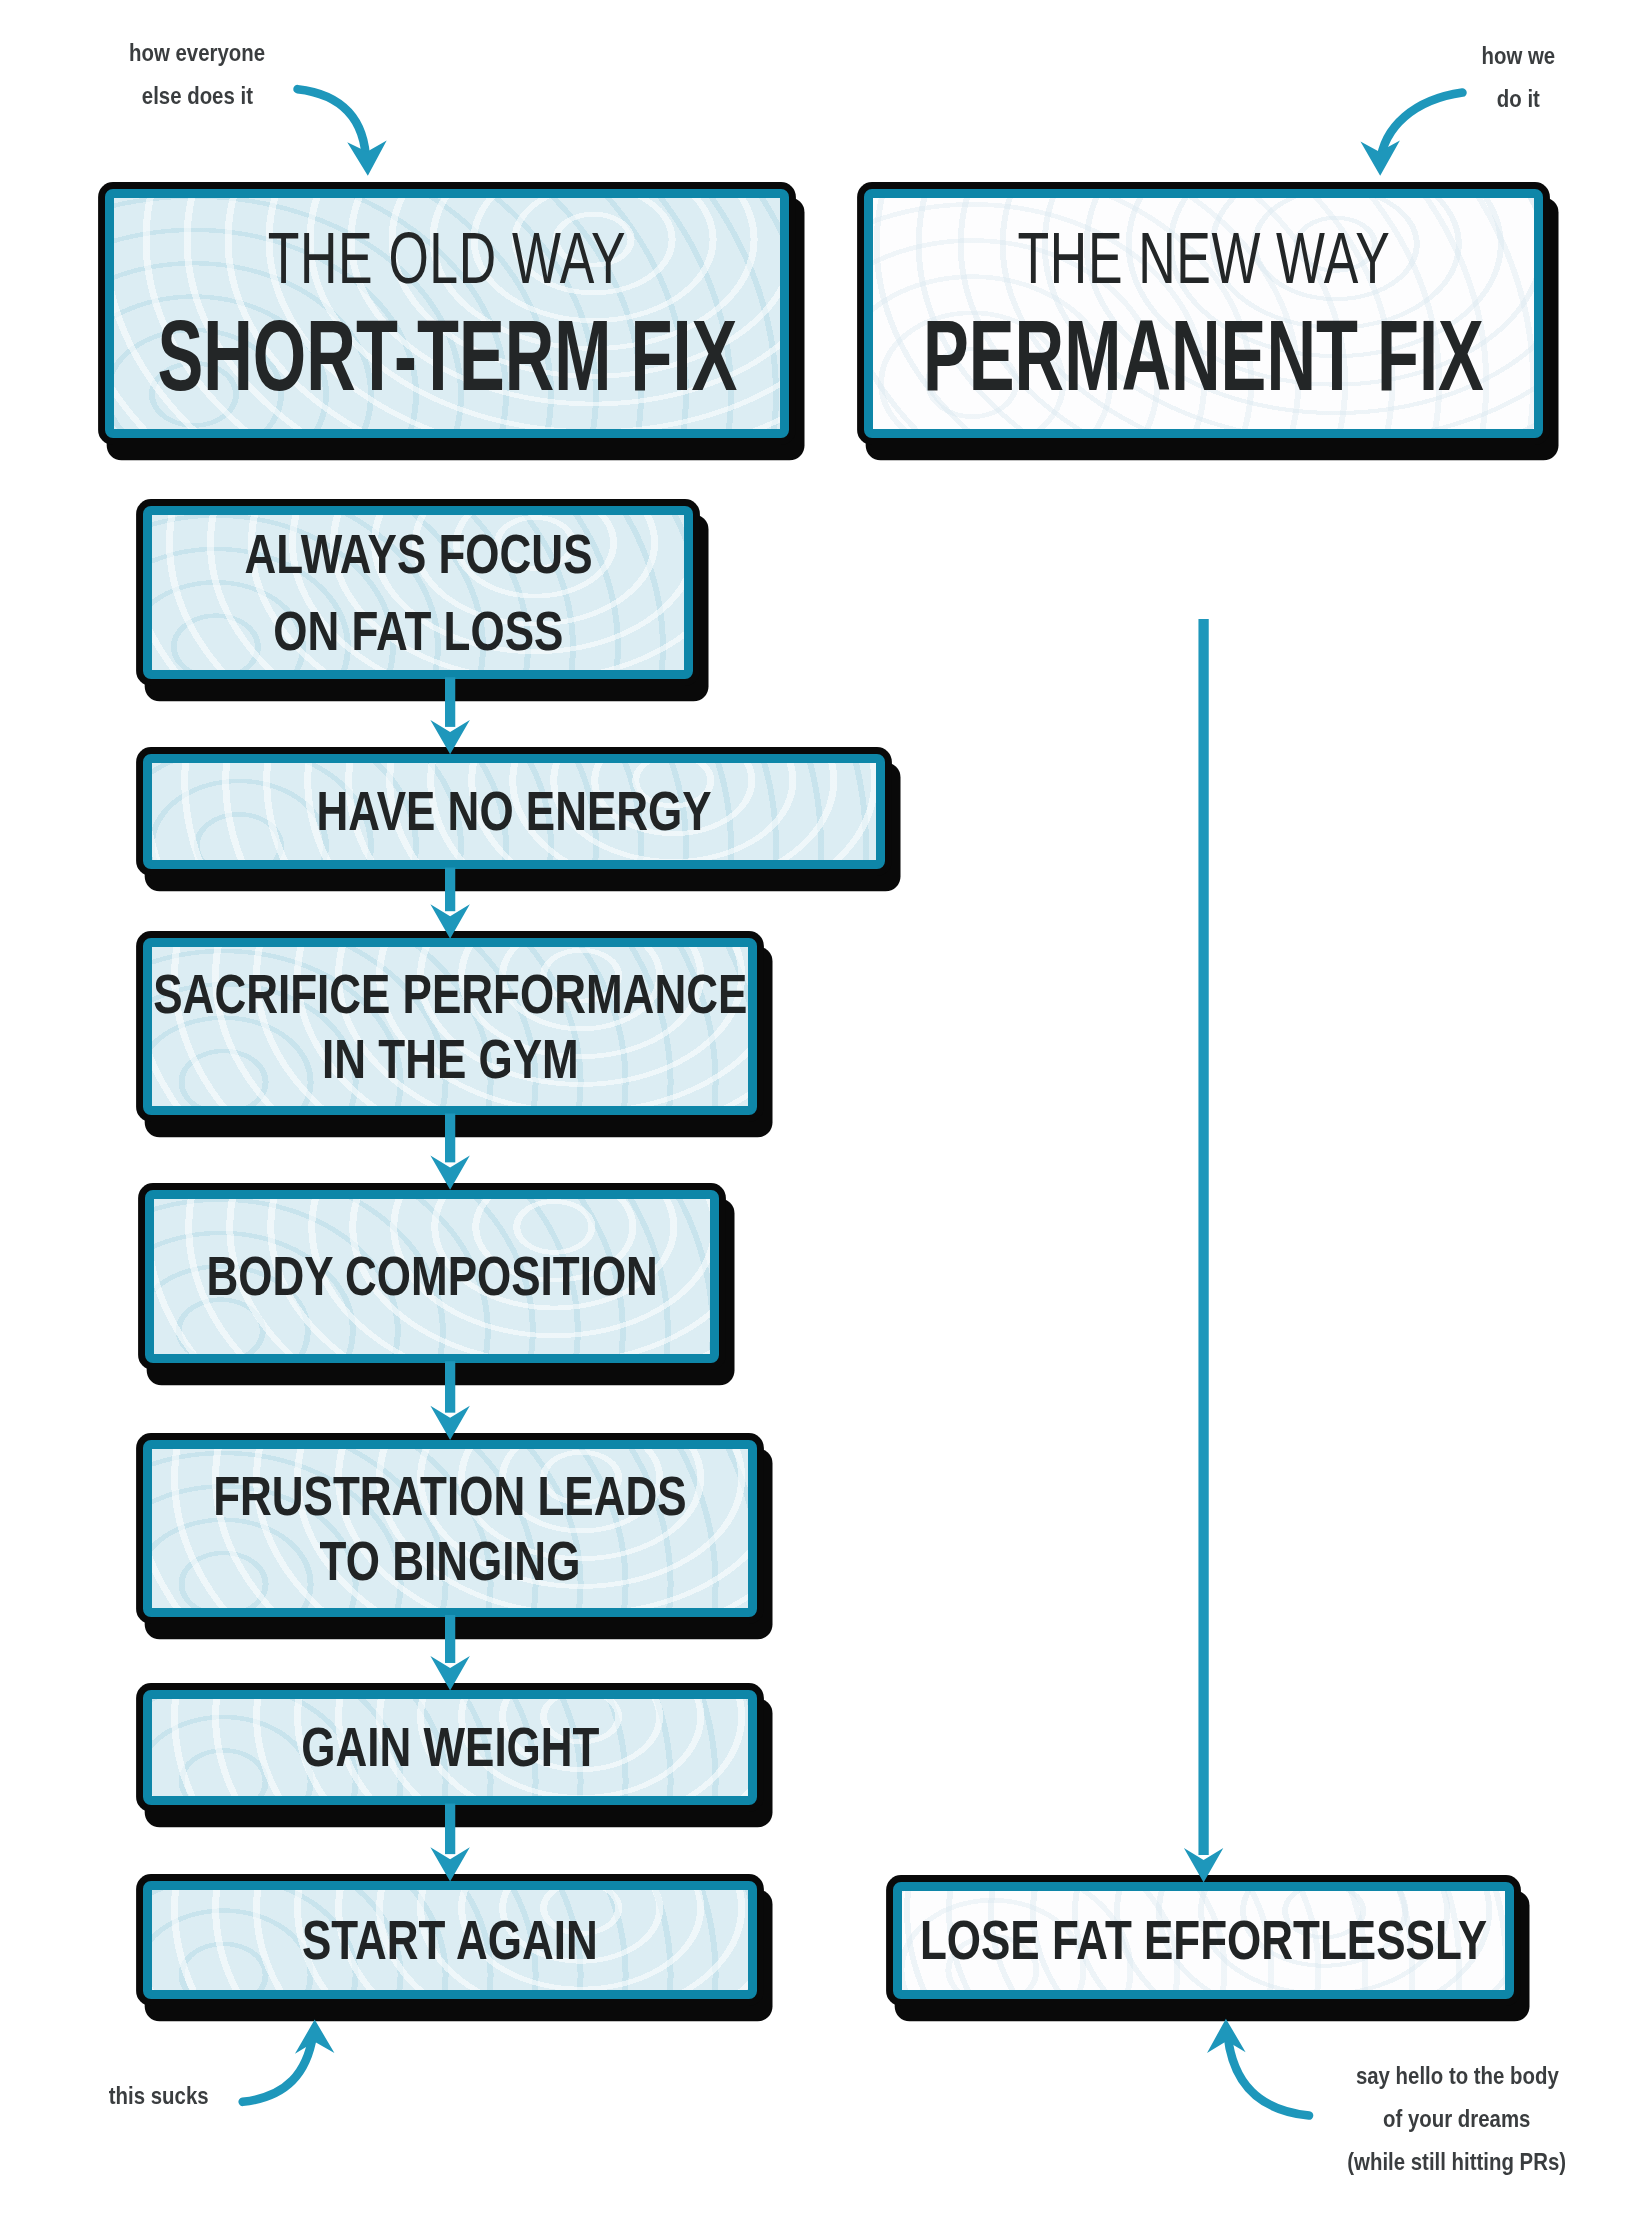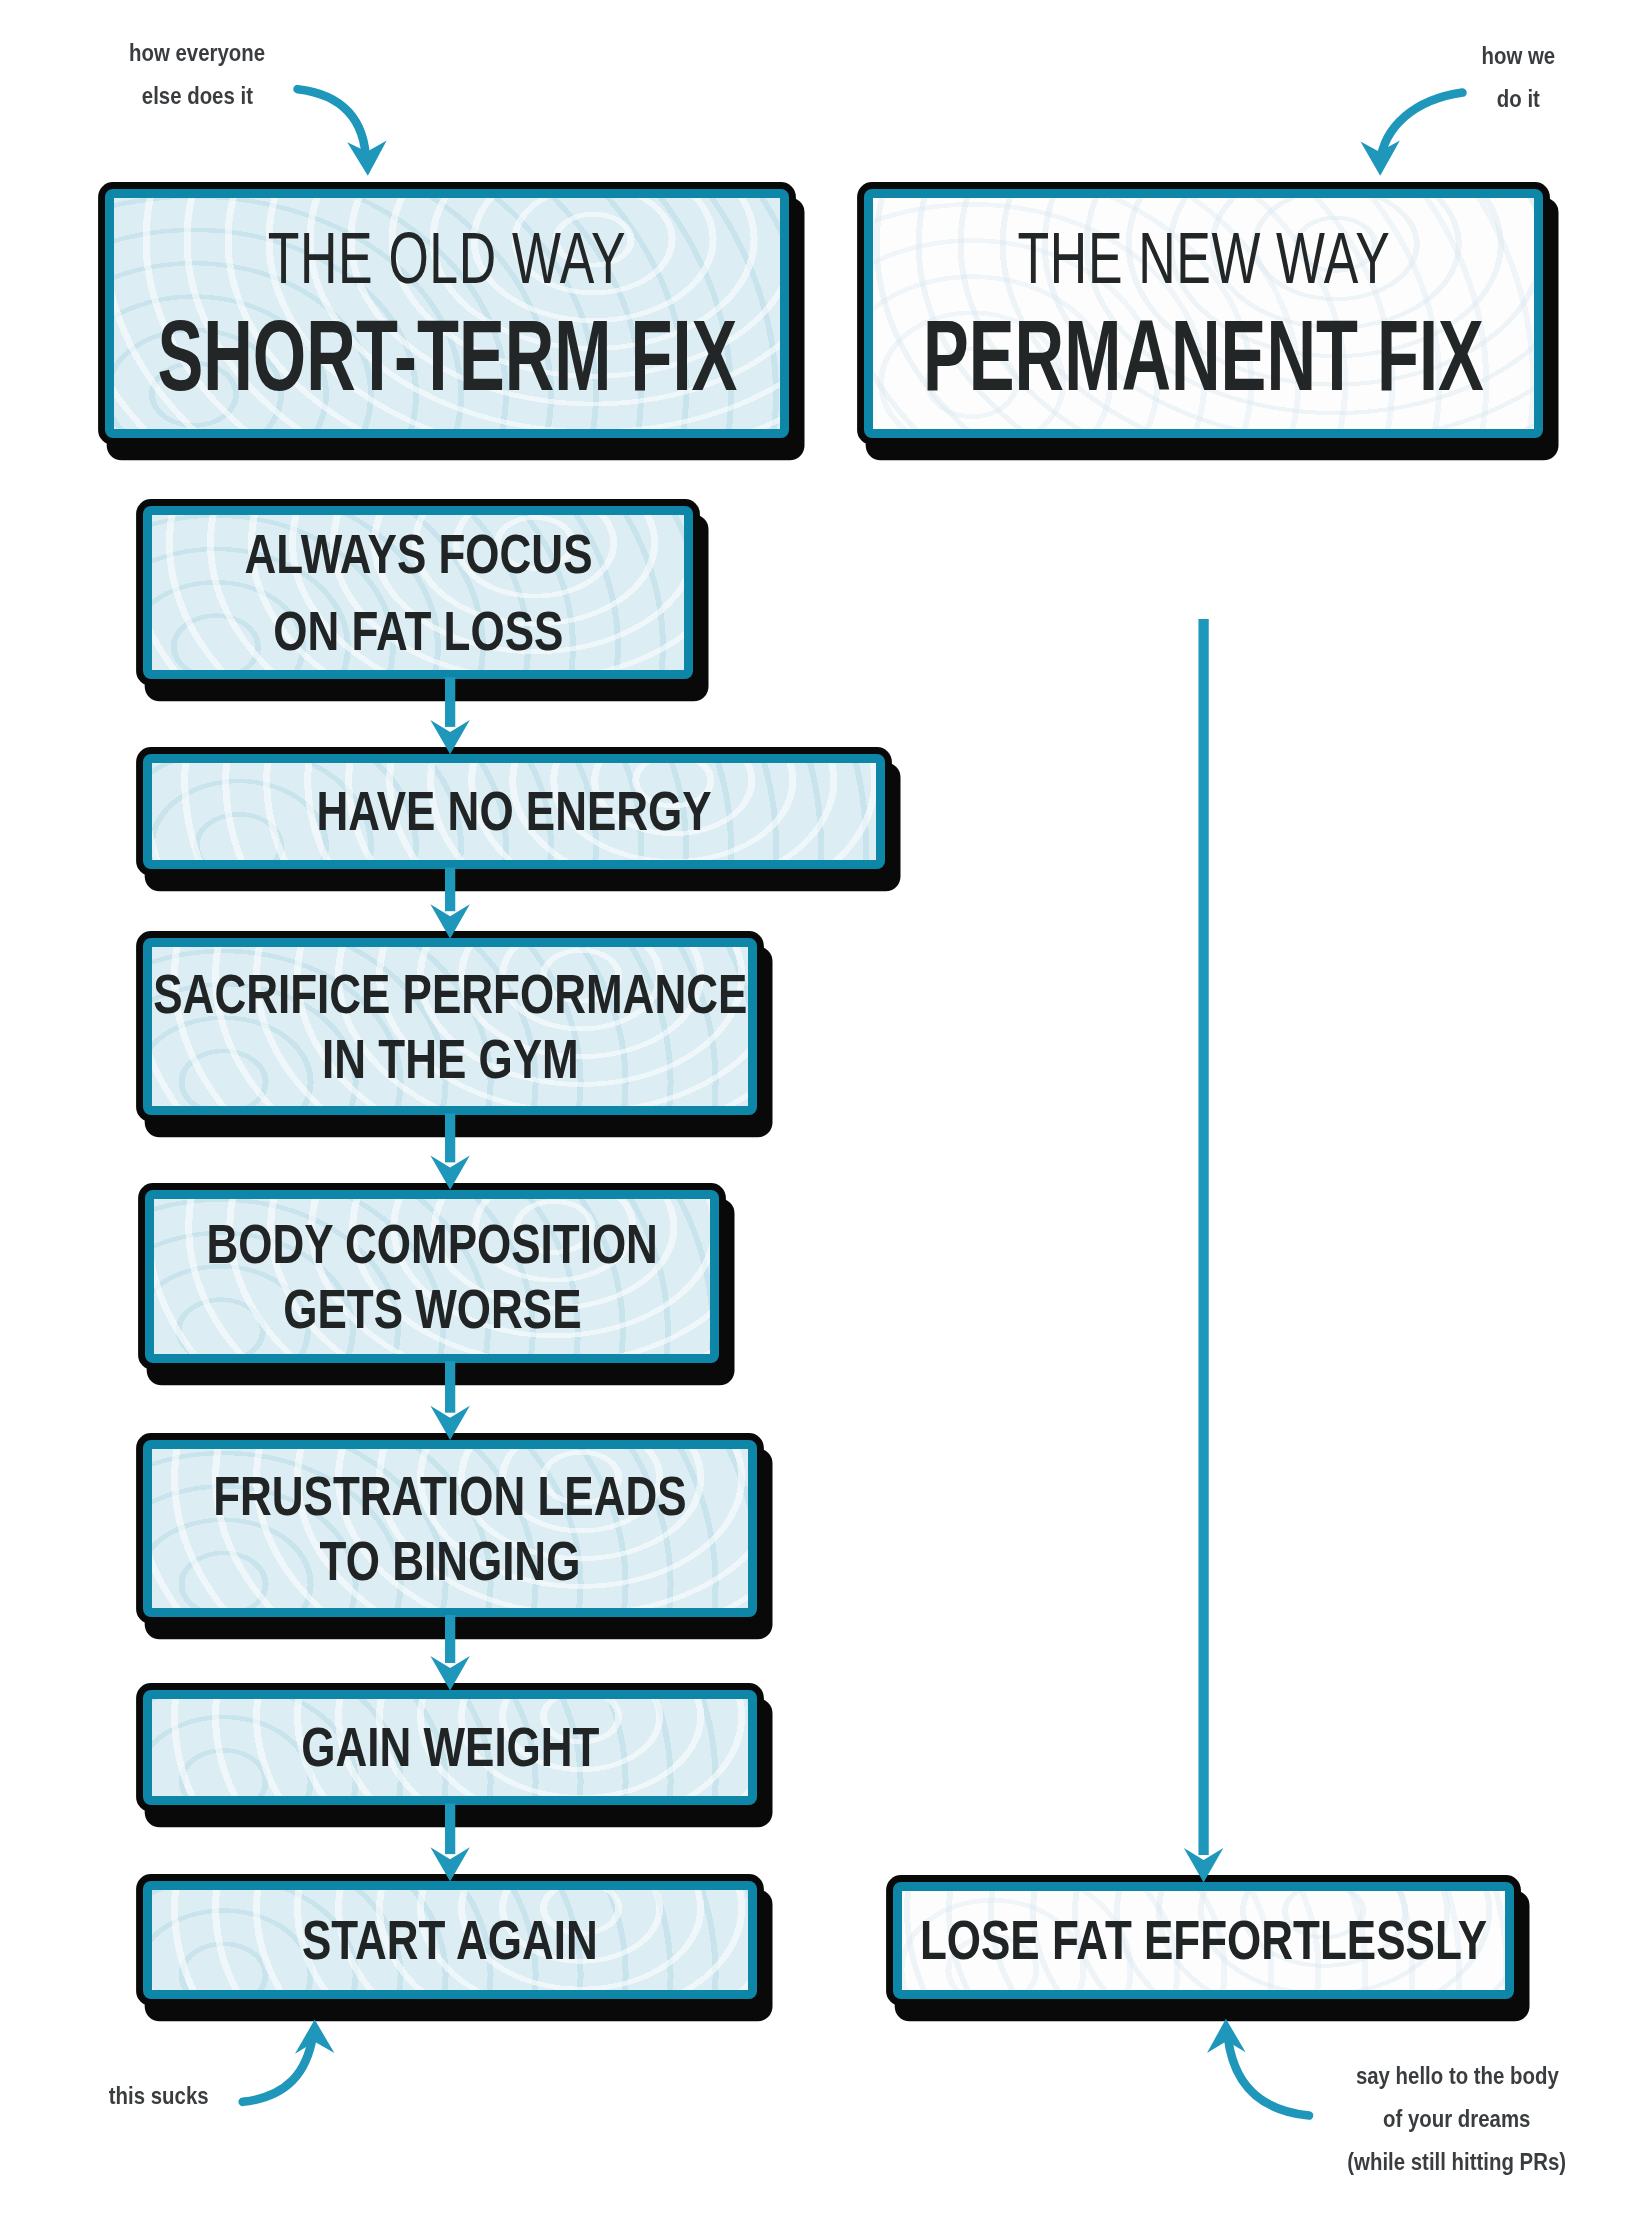--- a/index.html
+++ b/index.html
@@ -85,21 +85,20 @@
     <div class="step-line"><span class="cond">HAVE NO ENERGY</span></div>
   </div>
 
   <div class="box old-bg" style="left:143px;top:938px;width:614px;height:177px;">
     <div class="step-line"><span class="cond">SACRIFICE PERFORMANCE</span></div>
     <div class="step-line"><span class="cond">IN THE GYM</span></div>
   </div>
 
   <div class="box old-bg" style="left:145px;top:1190px;width:574px;height:173px;">
     <div class="step-line"><span class="cond">BODY COMPOSITION</span></div>
-    <div class="step-line"><span class="cond">GETS WORSE</span></div>
   </div>
 
   <div class="box old-bg" style="left:143px;top:1440px;width:614px;height:177px;">
     <div class="step-line"><span class="cond">FRUSTRATION LEADS</span></div>
     <div class="step-line"><span class="cond">TO BINGING</span></div>
   </div>
 
   <div class="box old-bg" style="left:143px;top:1690px;width:614px;height:115px;">
     <div class="step-line"><span class="cond">GAIN WEIGHT</span></div>
   </div>

